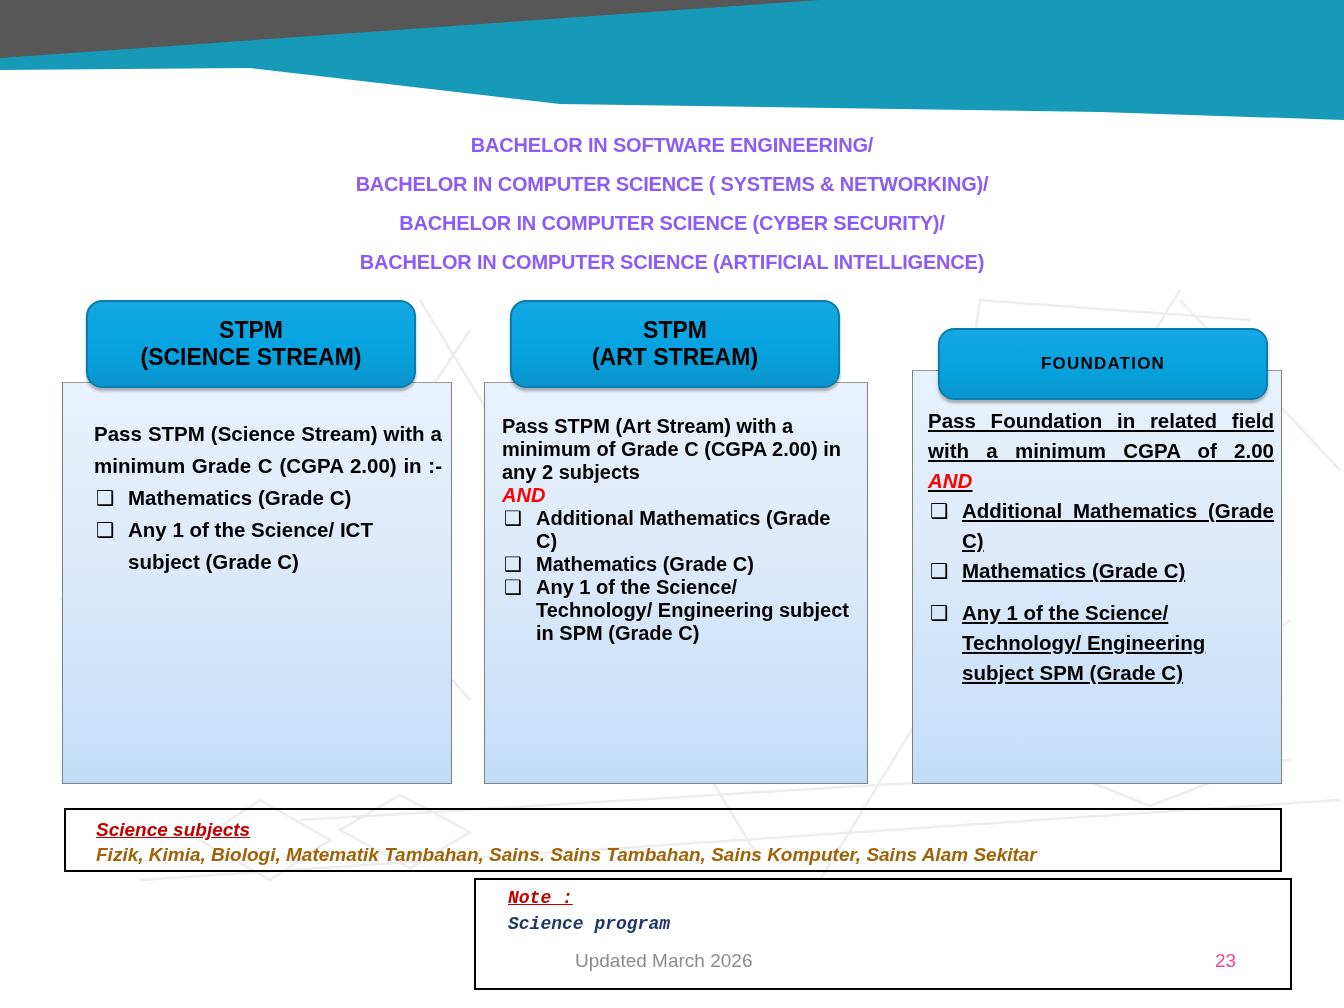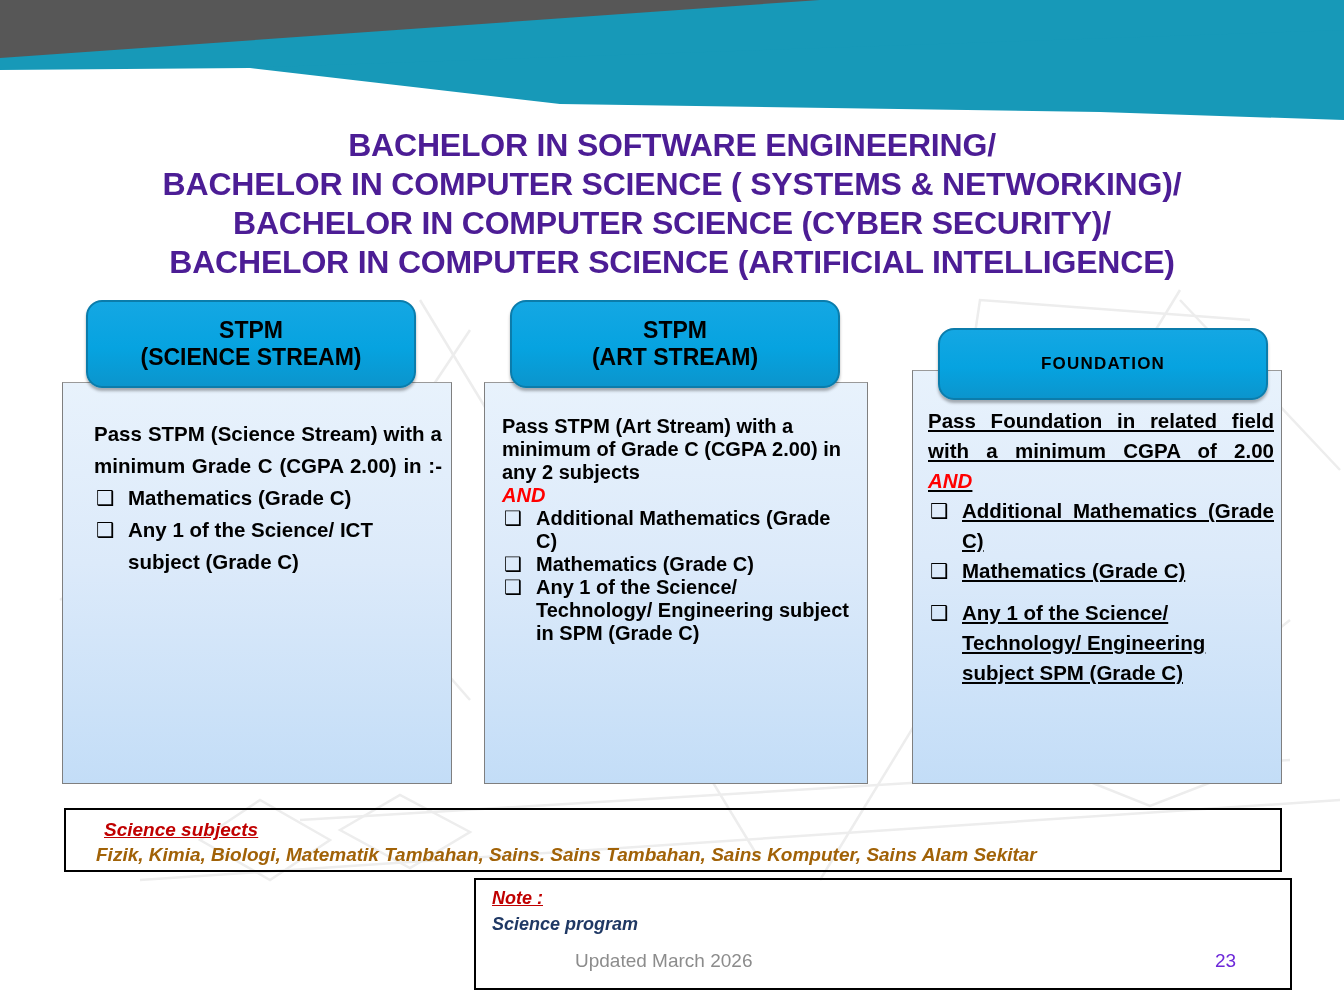--- a/index.html
+++ b/index.html
@@ -38,23 +38,23 @@
   }
 
   
   .deck-title {
     position: absolute;
     left: 60px;
     top: 126px;
     width: 1224px;
     text-align: center;
     font-weight: bold;
-    font-size: 32px;
+    font-size: 20px;
     line-height: 39px;
-    color: #4c1d95;
+    color: #8b5cf6;
     letter-spacing: -0.2px;
     white-space: pre-line;
   }
 
   
   .card {
     position: absolute;
   }
   .card-body {
     position: absolute;
@@ -138,36 +138,36 @@
     padding: 8px 30px 6px 30px;
   }
   .subjects-title {
     color: #c00000;
     font-style: italic;
     font-weight: bold;
     font-size: 19px;
     text-decoration: underline;
     display: inline-block;
     line-height: 24px;
-    margin-left: 8px;
   }
   .subjects-list {
     color: #a16207;
     font-style: italic;
     font-weight: bold;
     font-size: 19px;
     line-height: 26px;
   }
 
   .note-box {
     position: absolute;
     box-sizing: border-box;
     background: transparent;
     border: 2px solid #000000;
-    padding: 6px 14px 6px 16px;
+    padding: 6px 14px 6px 32px;
+    font-family: Liberation Mono, monospace;
   }
   .note-title {
     color: #c00000;
     font-style: italic;
     font-weight: bold;
     font-size: 18px;
     text-decoration: underline;
     display: inline-block;
     line-height: 24px;
   }
@@ -188,21 +188,21 @@
     font-size: 19px;
     color: #8c8c8c;
     z-index: 1;
     text-align: center;
   }
   .footer-page {
     position: absolute;
     left: 1215px;
     top: 950px;
     font-size: 19px;
-    color: #6d28d9;
+    color: #ec4899;
     z-index: 1;
   }
 </style>
 </head>
 <body>
 
 <div id="slide">
 
   <div class="banner">
     <svg width="1344" height="130" viewBox="0 0 1344 130">

